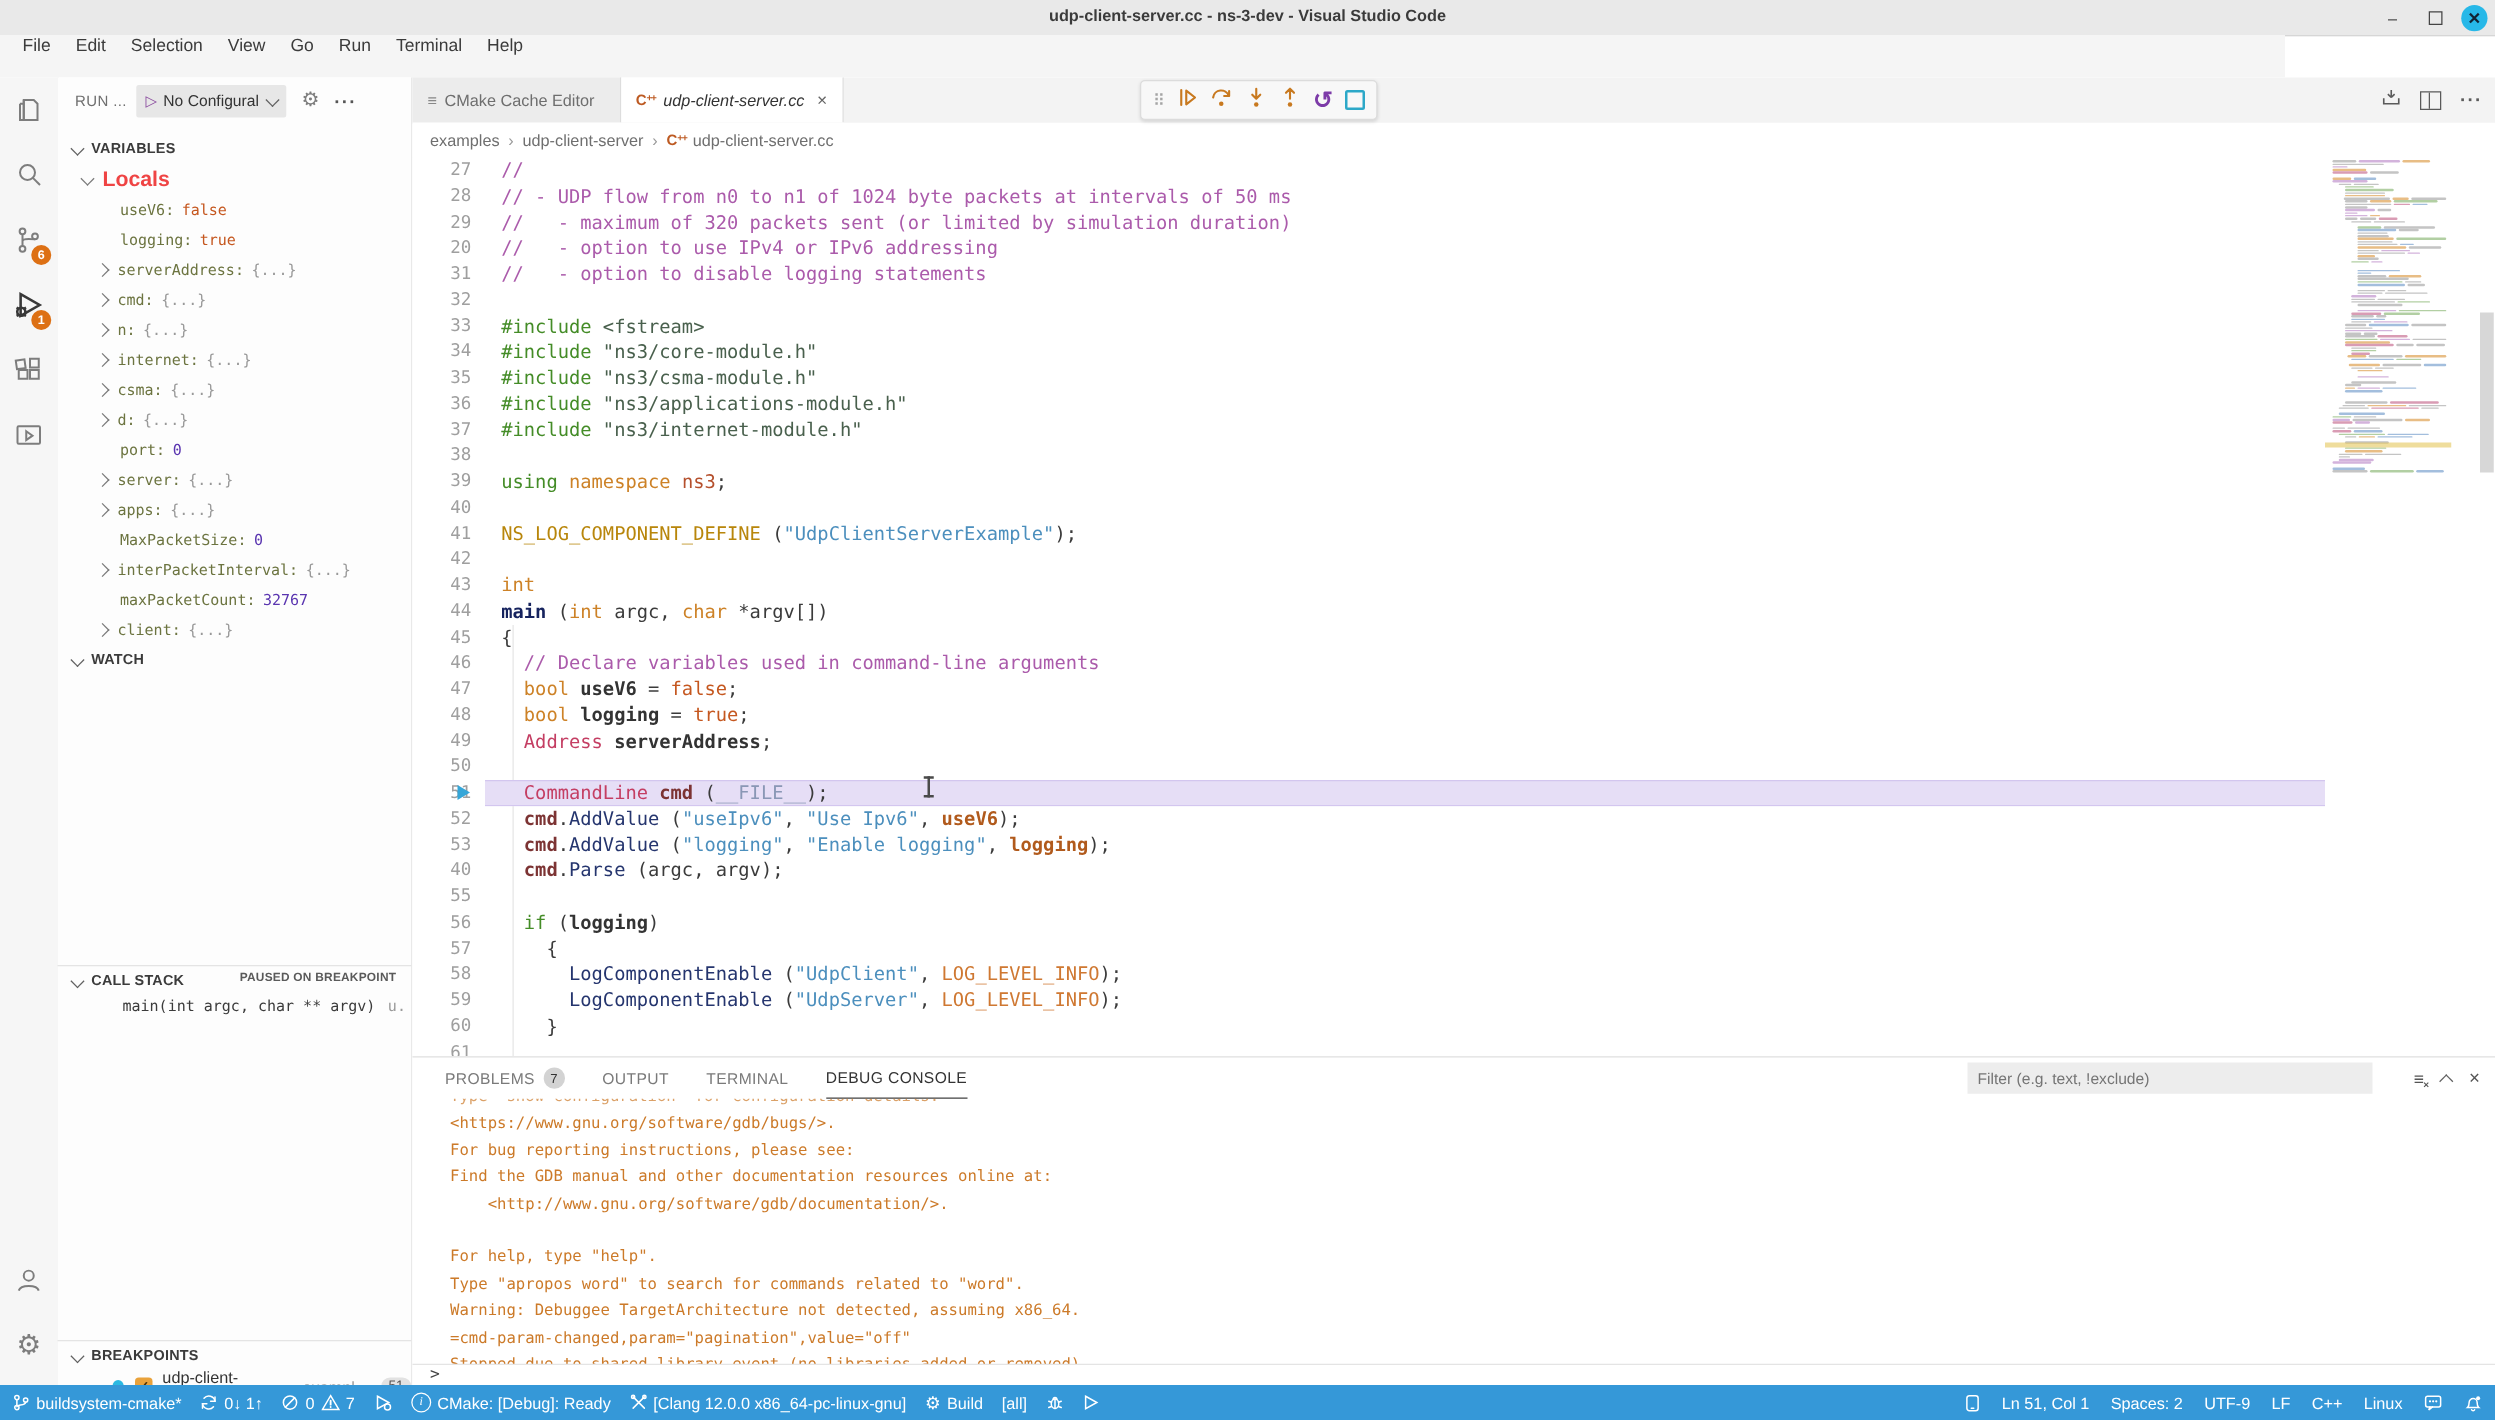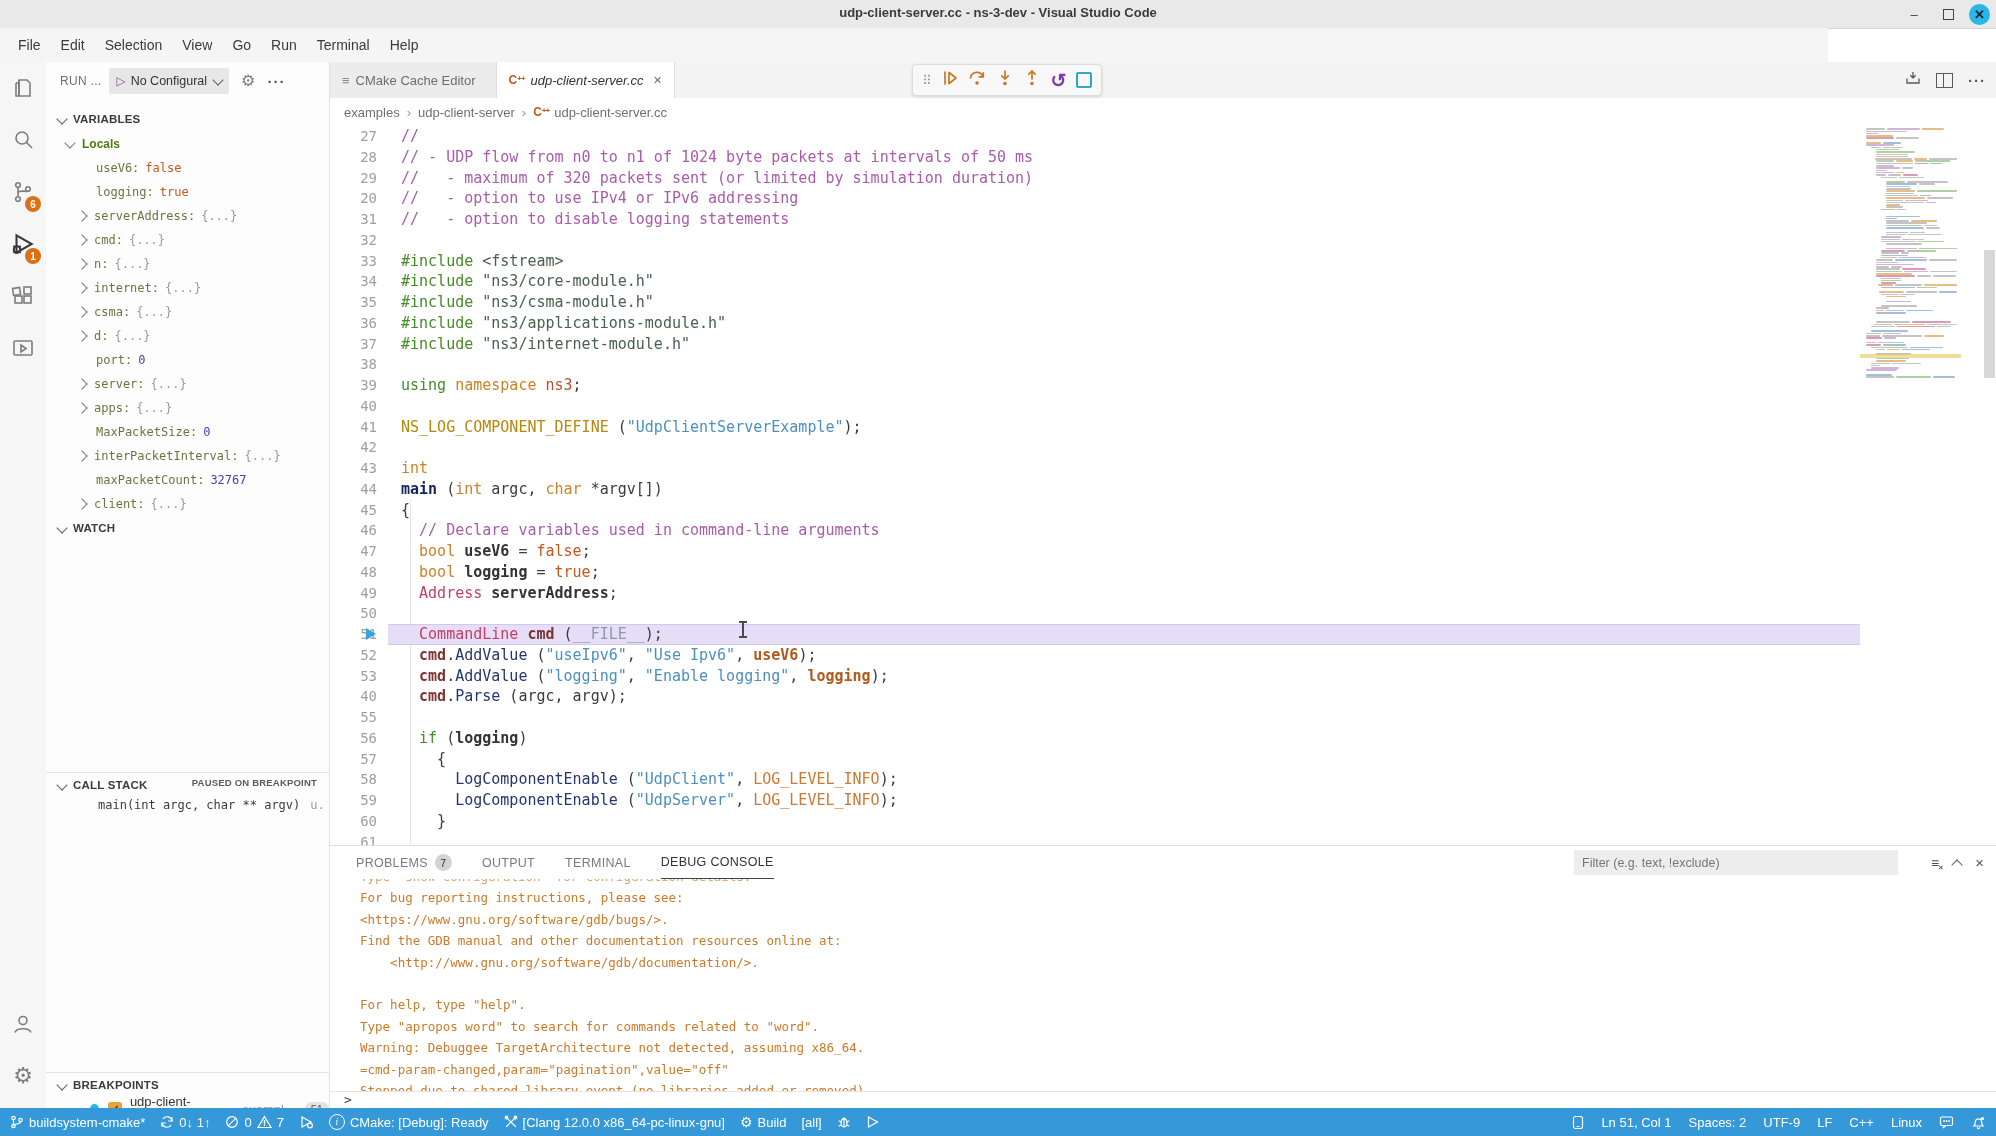--- a/index.html
+++ b/index.html
@@ -5,21 +5,21 @@
   html,body{margin:0;padding:0;width:1996px;height:1136px;overflow:hidden;background:#fff;
     font-family:"Liberation Sans",sans-serif;-webkit-font-smoothing:antialiased;}
   
   #titlebar{position:absolute;top:0;left:0;width:1996px;height:28px;background:#e9e9e9;border-bottom:1px solid #d6d6d6;}
   #title-text{position:absolute;width:100%;text-align:center;top:5px;font-size:13px;font-weight:bold;color:#3b3b3b;}
   .winbtn{position:absolute;top:4px;width:20px;height:20px;display:flex;align-items:center;justify-content:center;color:#3b3b3b;font-size:13px;}
   #btn-min{right:72px;} #btn-max{right:38px;}
   #btn-max i{display:block;width:9px;height:9px;border:1.4px solid #444;}
   #btn-close{right:6px;width:21px;height:21px;border-radius:50%;background:#27b8e8;color:#123;font-size:13px;font-weight:bold;}
   
-  #menubar{position:absolute;top:28px;left:0;width:1828px;height:34px;background:#f5f5f5;display:flex;align-items:center;padding-left:8px;box-sizing:border-box;}
+  #menubar{position:absolute;top:28px;left:0;width:1828px;height:34px;background:#f5f5f5;display:flex;align-items:flex-start;padding-left:8px;box-sizing:border-box;}
   .menu-item{font-size:14px;color:#3b3b3b;padding:0 10px;}
   
   #main{position:absolute;top:62px;left:0;width:1996px;height:1046px;}
   
   #activitybar{position:absolute;top:0;left:0;width:46px;height:1046px;background:#f6f6f6;border-right:1px solid #e7e7e7;}
   .act-item{position:relative;width:46px;height:52px;display:flex;align-items:center;justify-content:center;}
   .act-item svg{stroke:#7d7d7d;fill:none;stroke-width:1.6;}
   .act-item.active svg{stroke:#383838;stroke-width:1.9;}
   .act-badge{position:absolute;right:5px;bottom:6px;min-width:16px;height:16px;border-radius:9px;background:#dd7014;color:#fff;
     font-size:10px;font-weight:bold;display:flex;align-items:center;justify-content:center;padding:0 2px;box-sizing:border-box;}
@@ -38,21 +38,21 @@
   #config-dd .chev{margin-left:7px;}
   #side-head .gear-glyph{font-size:16px;margin-left:12px;}
   #side-head .dots{font-size:15px;color:#555;margin-left:12px;letter-spacing:1px;font-weight:bold;}
   .sect-header{display:flex;align-items:center;font-size:11.5px;font-weight:bold;color:#3b3b3b;letter-spacing:.2px;}
   .sect-header .chev{margin:0 7px 0 12px;}
   #vars-header{position:absolute;top:46px;left:0;right:0;height:22px;}
   #var-rows{position:absolute;top:70px;left:0;right:0;}
   .vrow{height:24px;display:flex;align-items:center;font-family:"DejaVu Sans Mono",monospace;font-size:12px;}
   .vrow .chev{margin-left:32px;margin-right:8px;border-color:#7a7a7a;}
   .vrow.noexp{padding-left:50px;}
-  .vrow.scope{font-family:"Liberation Sans",sans-serif;font-size:12px;font-weight:bold;color:#4d7c0f;align-items:center;}
+  .vrow.scope{font-family:"Liberation Sans",sans-serif;font-size:17px;font-weight:bold;color:#ef4444;align-items:center;}
   .vrow.scope .chev{margin-left:20px;}
   .vname{color:#6c7440;}
   .vv-bool{color:#c5571f;margin-left:6px;}
   .vv-num{color:#5a35b0;margin-left:6px;}
   .vv-obj{color:#999;margin-left:6px;}
   #watch-header{position:absolute;top:455px;left:0;right:0;height:22px;}
   .side-sep{position:absolute;left:0;right:0;height:1px;background:#e4e4e4;}
   #cs-header{position:absolute;top:713px;left:0;right:0;height:20px;}
   #cs-badge{position:absolute;right:12px;top:715px;font-size:9.5px;font-weight:bold;color:#5a5a5a;letter-spacing:.2px;}
   #cs-frame{position:absolute;top:731px;left:0;right:0;height:24px;display:flex;align-items:center;padding-left:52px;
@@ -935,22 +935,22 @@
       </div>
       <input id="filter-box" placeholder="Filter (e.g. text, !exclude)" style="">
       <div id="panel-actions">
         <span id="clear-icon">≡<small>×</small></span>
         <i class="chev up"></i>
         <span id="panel-close">×</span>
       </div>
       <div id="console-wrap">
         <div id="console-lines">
             <div class="conline clip">Type "show configuration" for configuration details.</div>
+            <div class="conline">&lt;https://www.gnu.org/software/gdb/bugs/&gt;.</div>
             <div class="conline">For bug reporting instructions, please see:</div>
-            <div class="conline">&lt;https://www.gnu.org/software/gdb/bugs/&gt;.</div>
             <div class="conline">Find the GDB manual and other documentation resources online at:</div>
             <div class="conline">    &lt;http://www.gnu.org/software/gdb/documentation/&gt;.</div>
             <div class="conline">&nbsp;</div>
             <div class="conline">For help, type "help".</div>
             <div class="conline">Type "apropos word" to search for commands related to "word".</div>
             <div class="conline">Warning: Debuggee TargetArchitecture not detected, assuming x86_64.</div>
             <div class="conline">=cmd-param-changed,param="pagination",value="off"</div>
             <div class="conline">Stopped due to shared library event (no libraries added or removed)</div>
           </div>
       </div>

